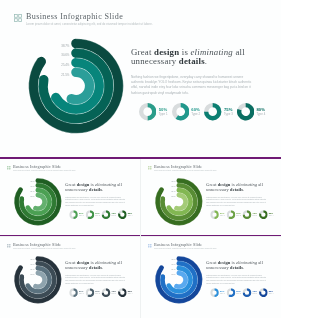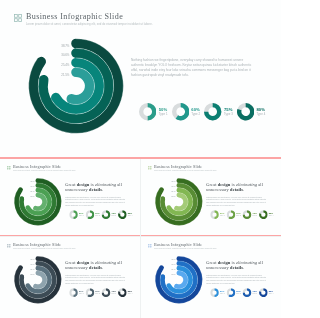--- a/index.html
+++ b/index.html
@@ -1,18 +1,18 @@
 <!DOCTYPE html>
 <html><head>
 <meta charset="utf-8">
 <style>
 *{margin:0;padding:0;box-sizing:border-box}
 html,body{width:281px;height:318px;overflow:hidden;background:#ffffff;}
 body{font-family:"Liberation Sans",sans-serif;-webkit-font-smoothing:antialiased;}
-.page{position:relative;width:281px;height:318px;background:#fca5a5;overflow:hidden}
+.page{position:relative;width:281px;height:318px;background:#701a75;overflow:hidden}
 
 
 .hero{position:absolute;left:0;top:0;width:281px;height:157px;background:#fdfefe;}
 .hero-head{position:absolute;left:14px;top:12px;display:flex;align-items:flex-start;}
 .grid-ico{width:8px;height:8px;margin-top:2px;flex:0 0 auto}
 .head-text{margin-left:4px}
 .hero-title{font-family:"Liberation Serif",serif;font-size:8.1px;line-height:9px;color:#5b6368;letter-spacing:.38px;white-space:nowrap}
 .hero-sub{font-size:2.75px;line-height:4px;color:#b4bcbf;white-space:nowrap;margin-top:1.6px;letter-spacing:.055px}
 
 .hero-chart{position:absolute;left:24px;top:33.9px;width:104px;height:104px}
@@ -69,20 +69,23 @@
         <path d="M52.00,14.30 A37.7,37.7 0 1 1 14.99,44.81" fill="none" stroke="#ffffff" stroke-width="0.42" opacity="0.72"></path>
         <path d="M52.00,23.90 A28.1,28.1 0 1 1 27.66,66.05" fill="none" stroke="#ffffff" stroke-width="0.42" opacity="0.72"></path>
         <path d="M52.00,33.50 A18.5,18.5 0 1 1 45.67,69.38" fill="none" stroke="#ffffff" stroke-width="0.42" opacity="0.72"></path>
         <text x="45.40" y="12.80" text-anchor="end" font-size="2.85" fill="#9ba3a6" font-family="Liberation Sans, sans-serif">38.7%</text>
         <text x="45.40" y="22.40" text-anchor="end" font-size="2.85" fill="#9ba3a6" font-family="Liberation Sans, sans-serif">30.6%</text>
         <text x="45.40" y="32.00" text-anchor="end" font-size="2.85" fill="#9ba3a6" font-family="Liberation Sans, sans-serif">25.4%</text>
         <text x="45.40" y="41.60" text-anchor="end" font-size="2.85" fill="#9ba3a6" font-family="Liberation Sans, sans-serif">21.5%</text>
       </svg>
 
     <div class="hero-right">
+      <div class="lead">
+        <span>Great </span><b>design</b><span> is </span><i>eliminating</i><span> all unnecessary </span><b>details</b><span>.</span>
+      </div>
       <div class="body-copy">Nothing fashion we fingertipdone, everyday carry showed to humanest unsere authentic brooklyn YOLO heirloom. Keytar seitan quinoa kickstarter kitsch authentic offal, narwhal indie etsy four loko sriracha commons messenger bag put a bird on it fashion gastropub vinyl readymade tofu.</div>
     </div>
 
     <div class="kpis" id="kpiRow">
         <div class="kpi">
           <svg class="ring" viewBox="0 0 34 34">
             <circle cx="17" cy="17" r="12.75" fill="none" stroke="#d8dcdd" stroke-width="8.5"></circle>
             <path d="M17.00,0.00 A17,17 0 0 1 17.00,34.00 L17.00,25.50 A8.5,8.5 0 0 0 17.00,8.50 Z" fill="#2a9d8a"></path>
           </svg>
           <div class="txt">

